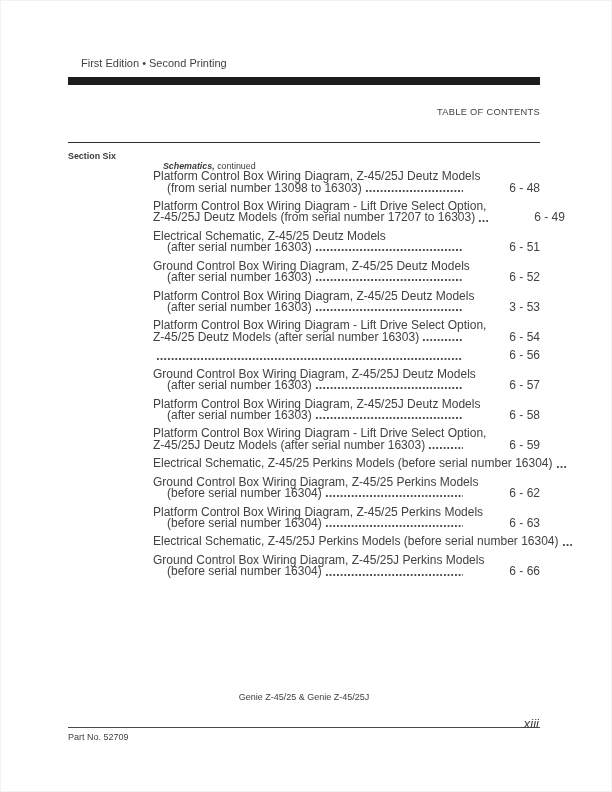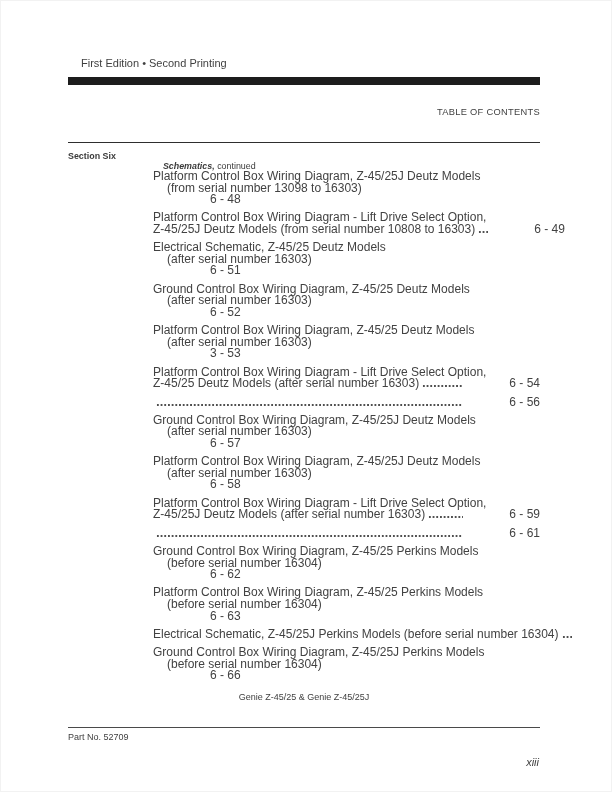--- a/index.html
+++ b/index.html
@@ -44,41 +44,41 @@
   .section-title .r { font-weight: normal; white-space: pre; }
   .entries {
     position: absolute; left: 153px; top: 171px; width: 387px;
   }
   .entry { margin-bottom: 6.8px; }
   .line {
     display: flex; align-items: stretch;
     font-size: 12px; line-height: 11.55px; color: #424242;
   }
   .line .txt { white-space: pre; }
-  .line.indent { padding-left: 14px; flex-direction: column; }
+  .line.indent { padding-left: 14px; }
   .leader {
     flex: 1 1 auto; min-width: 10px;
     margin: 0 3px 0 3px;
     background-image: radial-gradient(circle, #4f4f4f 0.75px, rgba(0,0,0,0) 0.95px);
     background-size: 3.7px 2.2px;
     background-repeat: repeat-x;
     background-position: 0 calc(100% - 2.2px);
   }
   .pg { white-space: pre; padding-left: 43px; }
   .footer-part {
     position: absolute; left: 68px; top: 732px;
     font-size: 9px; color: #414141; white-space: pre;
   }
   .footer-model {
     position: absolute; left: 68px; top: 692px; width: 472px;
     text-align: center; font-size: 9px; color: #414141; white-space: pre;
   }
   .footer-page {
-    position: absolute; right: 73px; top: 756px;
-    font-size: 11px; font-style: italic; color: #414141; white-space: pre; margin-left: 44px;
+    position: absolute; right: 73px; top: 716px;
+    font-size: 13px; font-style: italic; color: #414141; white-space: pre; margin-left: 44px;
   }
 </style>
 </head>
 <body>
 
 <div class="page">
 
   <div class="edition">First Edition • Second Printing</div>
 
   <div class="bar"></div>
@@ -105,21 +105,21 @@
         <span class="pg">6 - 48</span>
       </div>
     </div>
 
     <div class="entry">
       <div class="line l1">
         <span class="txt">Platform Control Box Wiring Diagram - Lift Drive Select Option,</span>
 
       </div>
       <div class="line l2">
-        <span class="txt">Z-45/25J Deutz Models (from serial number 10808 to 16303)</span>
+        <span class="txt">Z-45/25J Deutz Models (from serial number 17207 to 16303)</span>
         <span class="leader"></span>
         <span class="pg">6 - 49</span>
       </div>
     </div>
 
     <div class="entry">
       <div class="line l1">
         <span class="txt">Electrical Schematic, Z-45/25 Deutz Models</span>
 
       </div>
@@ -205,20 +205,21 @@
       </div>
       <div class="line l2">
         <span class="txt">Z-45/25J Deutz Models (after serial number 16303)</span>
         <span class="leader"></span>
         <span class="pg">6 - 59</span>
       </div>
     </div>
 
     <div class="entry">
       <div class="line l1">
+        <span class="txt">Electrical Schematic, Z-45/25 Perkins Models (before serial number 16304)</span>
         <span class="leader"></span>
         <span class="pg">6 - 61</span>
       </div>
 
     </div>
 
     <div class="entry">
       <div class="line l1">
         <span class="txt">Ground Control Box Wiring Diagram, Z-45/25 Perkins Models</span>
 

